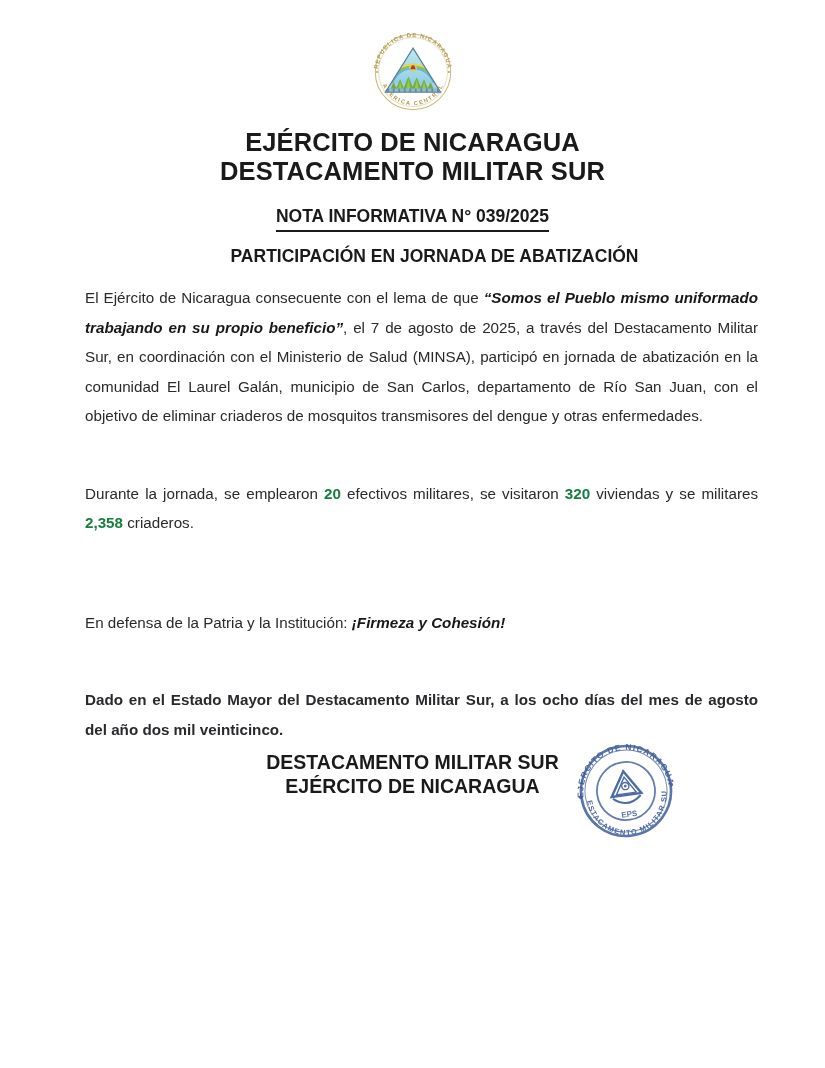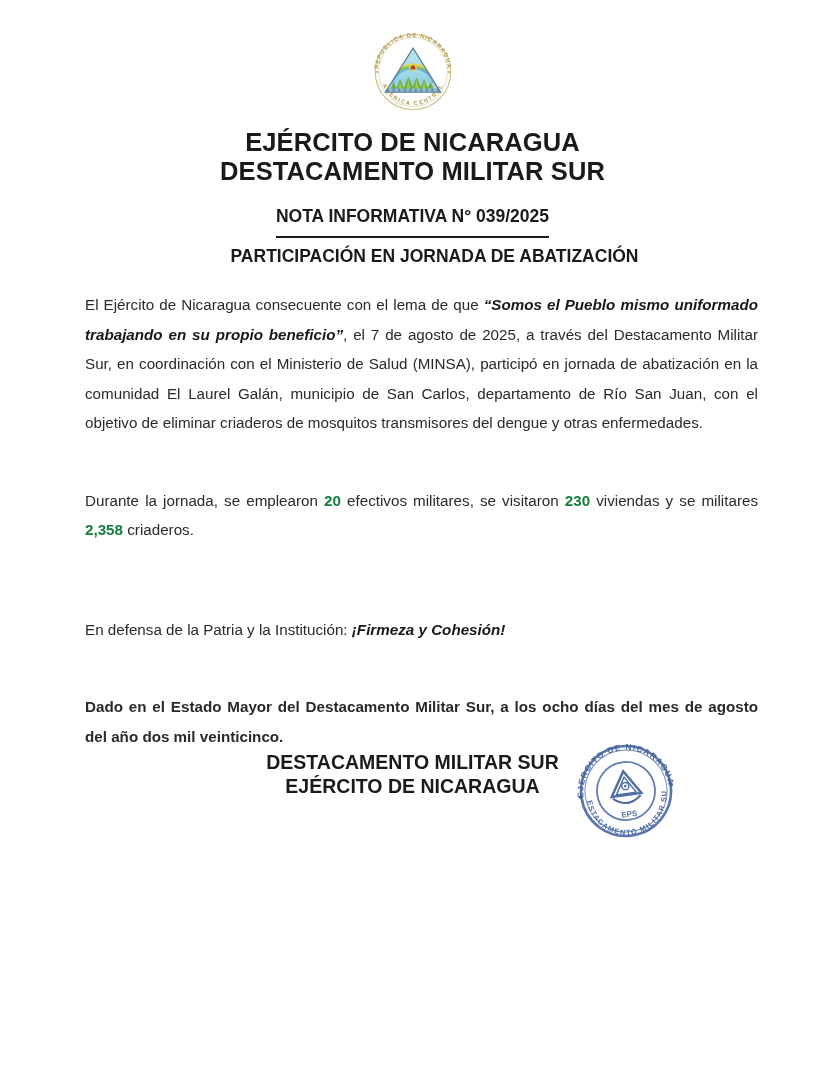--- a/index.html
+++ b/index.html
@@ -56,35 +56,35 @@
   }
   .nota-line {
     margin-top: 19px;
     font-size: 17.5px;
     font-weight: bold;
     line-height: 22px;
     color: #1a1a1a;
   }
   .nota-line span {
     border-bottom: 2px solid #1a1a1a;
-    padding-bottom: 10px;
+    padding-bottom: 4px;
   }
   .subject-line {
     margin-top: 18px;
     font-size: 17.5px;
     font-weight: bold;
     line-height: 22px;
     color: #1a1a1a;
     padding-left: 44px;
   }
 
   
   .body-wrap {
     position: absolute;
-    top: 290px;
+    top: 283px;
     left: 85px;
     width: 673px;
   }
   p.para {
     margin: 0 0 26px 0;
     font-size: 15.2px;
     line-height: 29.5px;
     text-align: justify;
     color: #2a2a2e;
   }
@@ -210,21 +210,21 @@
     <div class="nota-line"><span>NOTA INFORMATIVA N° 039/2025</span></div>
     <div class="subject-line">PARTICIPACIÓN EN JORNADA DE ABATIZACIÓN</div>
   </div>
 
   <div class="body-wrap">
 
     <p class="para"><span>El Ejército de Nicaragua consecuente con el lema de que </span><span class="bi">“Somos el Pueblo mismo uniformado trabajando en su propio beneficio”</span><span>, el 7 de agosto de 2025, a través del Destacamento Militar Sur, en coordinación con el Ministerio de Salud (MINSA), participó en jornada de abatización en la comunidad El Laurel Galán, municipio de San Carlos, departamento de Río San Juan, con el objetivo de eliminar criaderos de mosquitos transmisores del dengue y otras enfermedades.</span></p>
 
     <div class="gap-lg"></div>
 
-    <p class="para"><span>Durante la jornada, se emplearon </span><span class="b">20</span><span> efectivos militares, se visitaron </span><span class="b">230</span><span> viviendas y se militares </span><span class="b">2,358</span><span> criaderos.</span></p>
+    <p class="para"><span>Durante la jornada, se emplearon </span><span class="b">20</span><span> efectivos militares, se visitaron </span><span class="b">320</span><span> viviendas y se militares </span><span class="b">2,358</span><span> criaderos.</span></p>
 
     <div class="gap-lg"></div>
 
 
     <div class="gap-lg"></div>
 
     <p class="para tight"><span>En defensa de la Patria y la Institución: </span><span class="bi">¡Firmeza y Cohesión!</span></p>
 
     <div class="gap-lg"></div>
 

